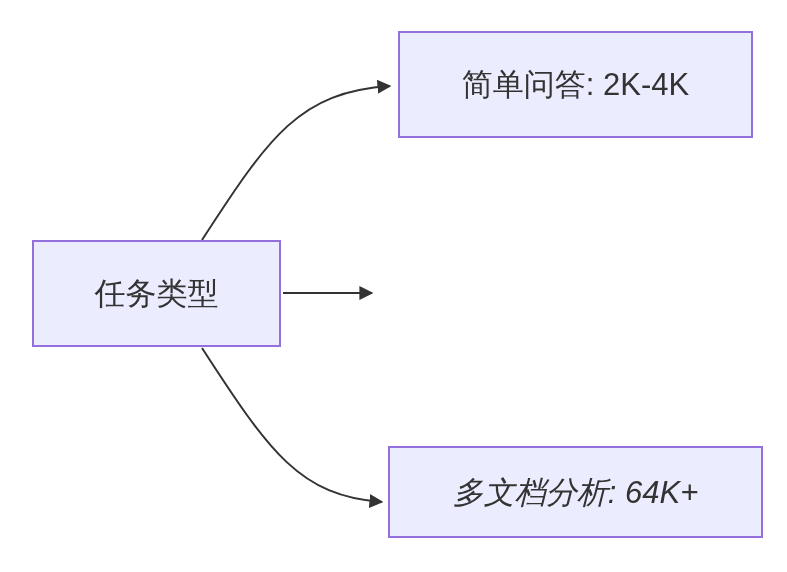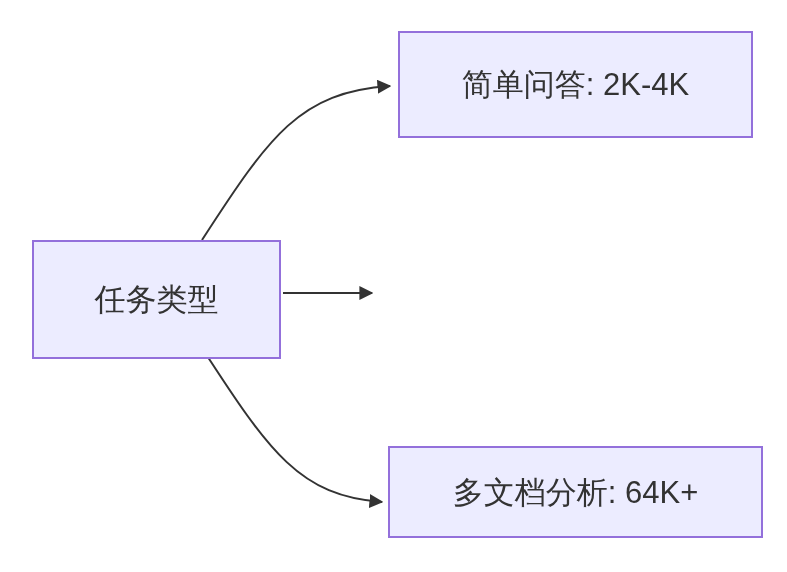--- a/index.html
+++ b/index.html
@@ -29,24 +29,24 @@
     border: 2px solid #9370DB;
     color: #333333;
     font-size: 31px;
     line-height: 1;
     display: flex;
     align-items: center;
     justify-content: center;
     white-space: nowrap;
     text-align: right;
   }
-  .node-root   { left: 32px;  top: 240px; width: 249px; height: 119px; }
+  .node-root   { left: 32px;  top: 240px; width: 249px; height: 107px; }
   .node-top    { left: 398px; top: 31px;  width: 355px; height: 107px; }
   .node-mid    { left: 378px; top: 239px; width: 397px; height: 108px; }
-  .node-bottom { left: 388px; top: 446px; width: 375px; height: 92px; }
+  .node-bottom { left: 388px; top: 446px; width: 375px; height: 92px; font-style: italic; }
 </style>
 </head>
 <body>
 
 <div class="canvas">
 
   <svg class="edges-layer" width="787" height="572" viewBox="0 0 787 572" xmlns="http://www.w3.org/2000/svg">
     <defs>
       <marker id="arrowhead" viewBox="0 0 10 10" refX="9" refY="5" markerWidth="7" markerHeight="7" orient="auto" markerUnits="strokeWidth">
         <path d="M0,0 L10,5 L0,10 z" fill="#333333"></path>

